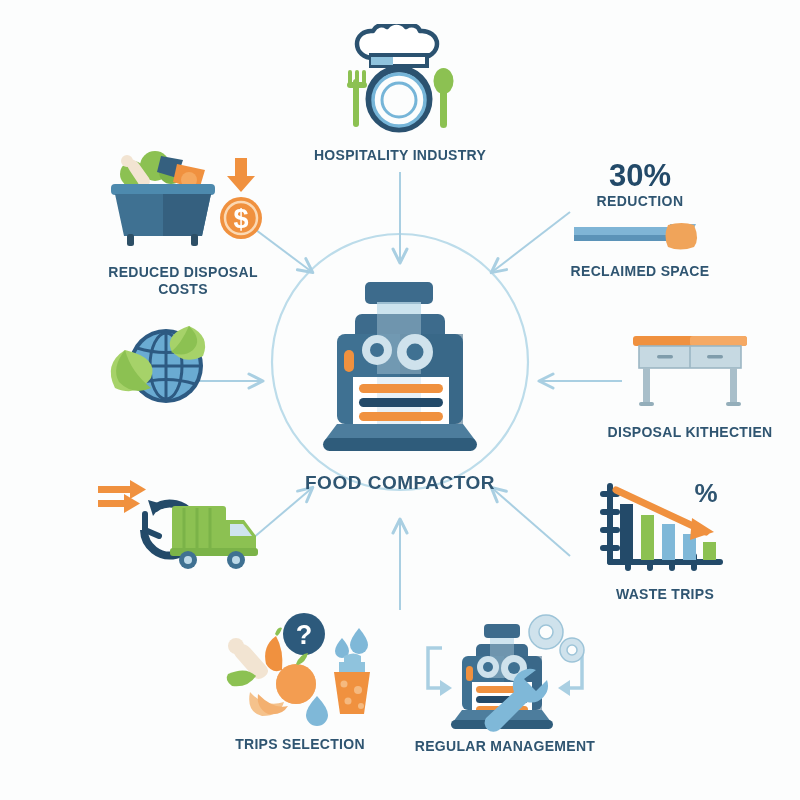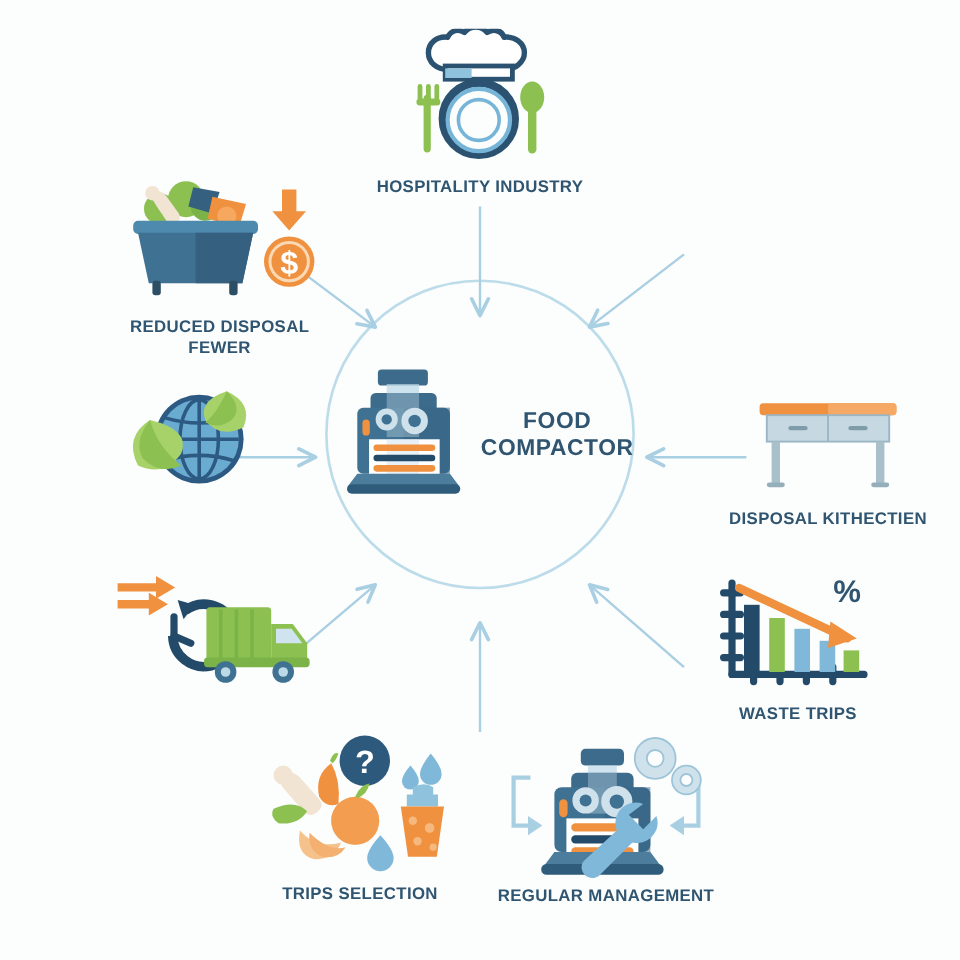--- a/index.html
+++ b/index.html
@@ -31,21 +31,21 @@
     line-height: 1.18;
   }
   .lbl-node { font-size: 14px; margin-top: 7px; }
   .lbl-center { font-size: 19px; letter-spacing: 0.5px; }
   .big-stat { color: #234a69; font-weight: bold; font-size: 31px; line-height: 1; }
   .sub-stat { color: #2f5571; font-weight: bold; font-size: 14px; letter-spacing:.4px; margin-top: 2px;}
   .center-node {
     position: absolute;
     left: 272px; top: 232px;
     width: 256px; height: 262px;
-    display: flex; 
+    display: flex; flex-direction: column;
     align-items: center; justify-content: flex-end;
   }
 </style>
 </head>
 <body>
 
 <div id="canvas">
 
   <svg id="wires" viewBox="0 0 800 800">
     <defs>
@@ -135,23 +135,34 @@
       <rect x="8" y="38" width="104" height="11" rx="4" fill="#4d8aae"></rect>
       <path d="M12 48 h96 l-9 42 H21 Z" fill="#3f7192"></path>
       <path d="M60 48 h48 l-9 42 H60 Z" fill="#35607f"></path>
       <rect x="24" y="88" width="7" height="12" rx="2.5" fill="#2d4f66"></rect>
       <rect x="88" y="88" width="7" height="12" rx="2.5" fill="#2d4f66"></rect>
       <path d="M132 12 h12 v18 h8 l-14 16 l-14 -16 h8 z" fill="#f0913f"></path>
       <circle cx="138" cy="72" r="21" fill="#f0913f"></circle>
       <circle cx="138" cy="72" r="16" fill="none" stroke="#fbd9b4" stroke-width="2.5"></circle>
       <text x="138" y="82" font-family="Liberation Sans, sans-serif" font-size="27" font-weight="bold" fill="#ffffff" text-anchor="middle">$</text>
     </svg>
-    <div class="label lbl-node" style="margin-top:10px;">REDUCED DISPOSAL FEWER</div>
-  </div>
-
+    <div class="label lbl-node" style="margin-top:10px;">REDUCED DISPOSAL COSTS</div>
+  </div>
+
+  <div class="node" style="left:540px; top:160px; width:200px;">
+    <div class="big-stat">30%</div>
+    <div class="sub-stat">REDUCTION</div>
+    <svg class="art" width="140" height="40" viewBox="0 0 140 40" style="margin-top:6px;">
+      <rect x="4" y="12" width="96" height="8" fill="#7fb5d6"></rect>
+      <rect x="4" y="20" width="96" height="6" fill="#5b93b8"></rect>
+      <path d="M100 9 h26 l-4 8 l4 8 h-26 z" fill="#7fb5d6"></path>
+      <path d="M98 10 q14 -4 26 0 q6 14 0 22 q-14 5 -26 0 q-5 -11 0 -22z" fill="#f0a45a"></path>
+    </svg>
+    <div class="label lbl-node" style="margin-top:8px;">RECLAIMED SPACE</div>
+  </div>
 
   <div class="node" style="left:68px; top:322px; width:190px;">
     <svg class="art" width="120" height="92" viewBox="0 0 120 92">
       <circle cx="63" cy="44" r="37" fill="#2d5a82"></circle>
       <circle cx="63" cy="44" r="33" fill="#6aabd2"></circle>
       <g fill="none" stroke="#2d5a82" stroke-width="3">
         <ellipse cx="63" cy="44" rx="16" ry="33"></ellipse>
         <line x1="30" y1="44" x2="96" y2="44"></line>
         <path d="M34 26 q29 9 58 0"></path>
         <path d="M34 62 q29 -9 58 0"></path>

